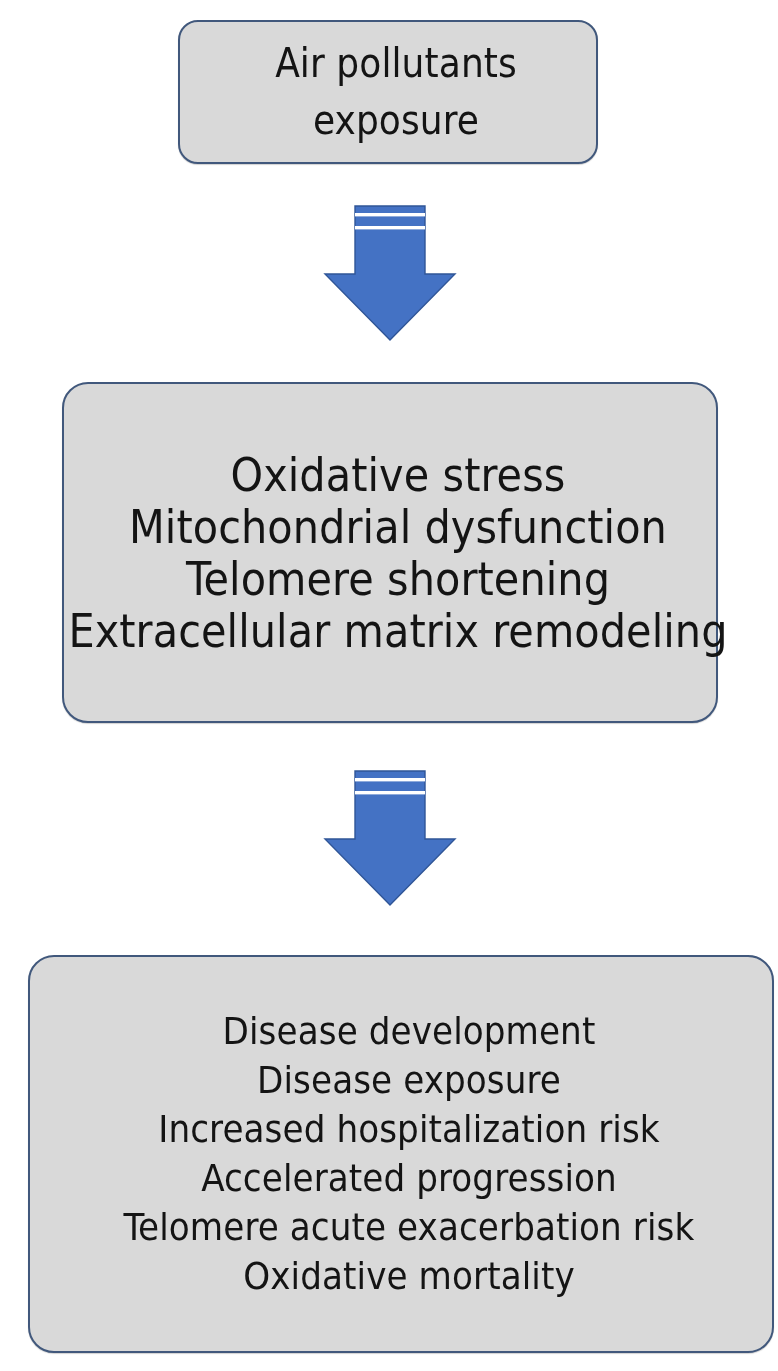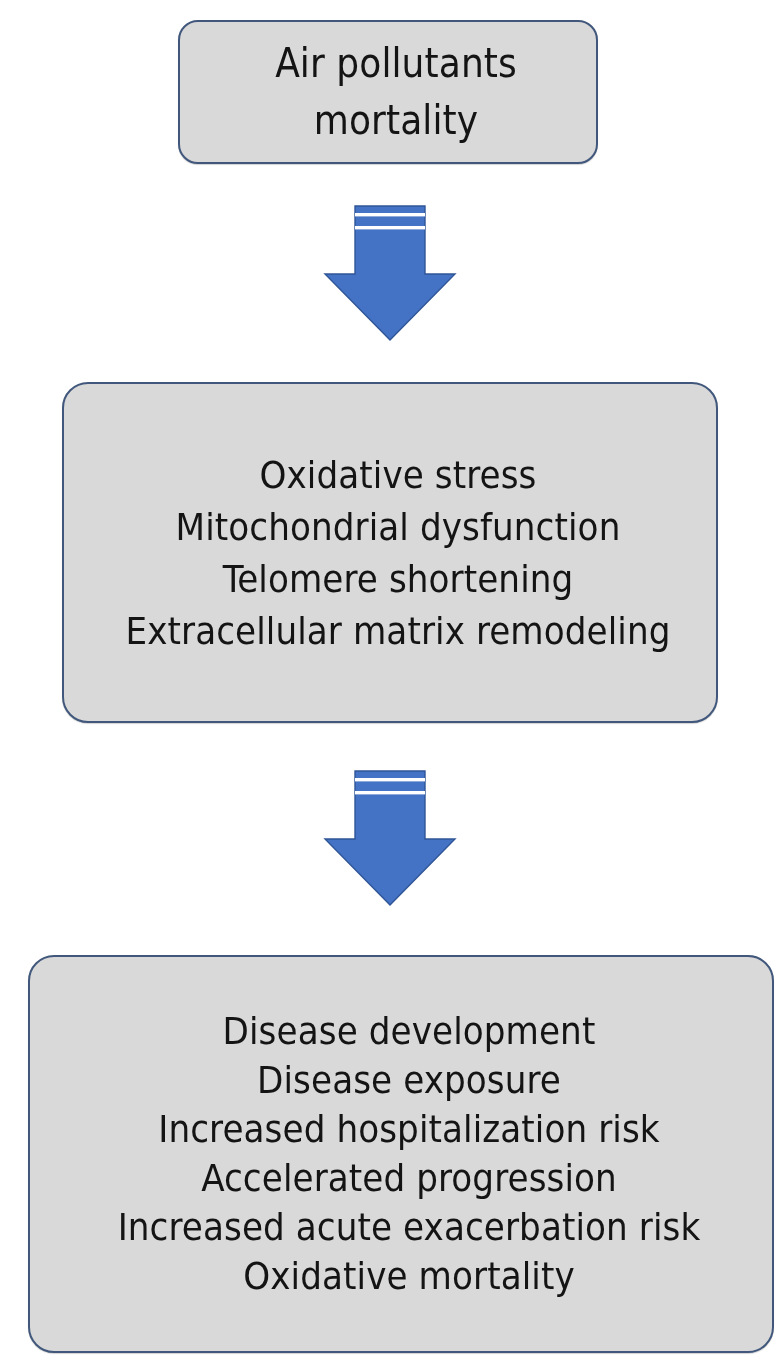--- a/index.html
+++ b/index.html
@@ -74,21 +74,21 @@
   }
 
   
   #node-exposure .node-line {
     font-size: 40px;
     line-height: 57px;
   }
 
   
   #node-mechanisms .node-line {
-    font-size: 38px;
+    font-size: 46px;
     line-height: 52px;
   }
 
   
   #node-outcomes .node-line {
     font-size: 38px;
     line-height: 49px;
   }
 
   
@@ -107,21 +107,21 @@
   }
 </style>
 </head>
 <body>
 
 <div id="flow-canvas">
 
   <div class="node-box" id="node-exposure">
     <div class="node-lines">
       <div class="node-line">Air pollutants</div>
-      <div class="node-line">mortality</div>
+      <div class="node-line">exposure</div>
     </div>
   </div>
 
   <svg class="flow-arrow" id="arrow-exposure-to-mechanisms" viewBox="0 0 150 145" preserveAspectRatio="none">
 
     <path d="M 40 6 L 110 6 L 110 74 L 140 74 L 75 140 L 10 74 L 40 74 Z" fill="#4472C4" stroke="#2F5597" stroke-width="1.4"></path>
 
     <rect x="40" y="13" width="70" height="3.4" fill="#FFFFFF"></rect>
     <rect x="40" y="26" width="70" height="3.4" fill="#FFFFFF"></rect>
   </svg>
@@ -140,18 +140,18 @@
     <rect x="40" y="13" width="70" height="3.4" fill="#FFFFFF"></rect>
     <rect x="40" y="26" width="70" height="3.4" fill="#FFFFFF"></rect>
   </svg>
 
   <div class="node-box" id="node-outcomes">
     <div class="node-lines">
       <div class="node-line">Disease development</div>
       <div class="node-line">Disease exposure</div>
       <div class="node-line">Increased hospitalization risk</div>
       <div class="node-line">Accelerated progression</div>
-      <div class="node-line">Increased acute exacerbation risk</div>
+      <div class="node-line">Telomere acute exacerbation risk</div>
       <div class="node-line">Oxidative mortality</div>
     </div>
   </div>
 
 </div>
 
 </body></html>

